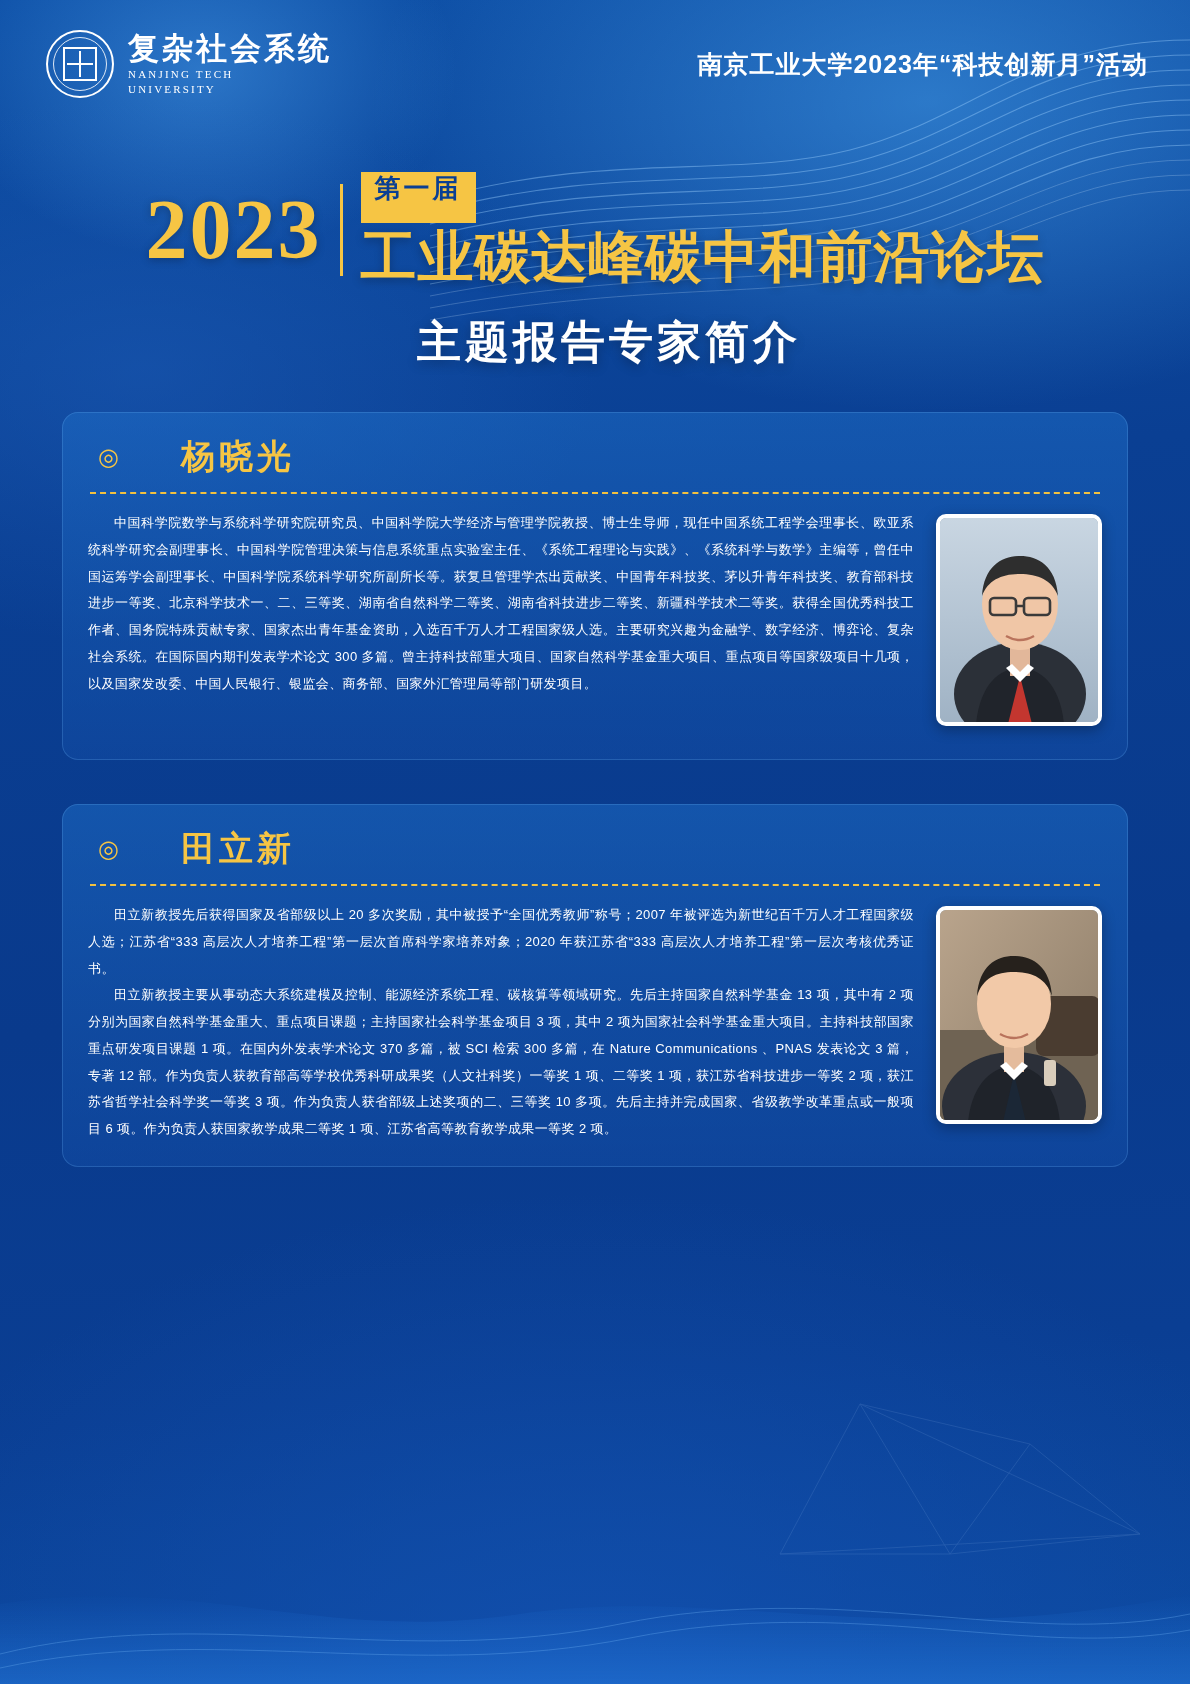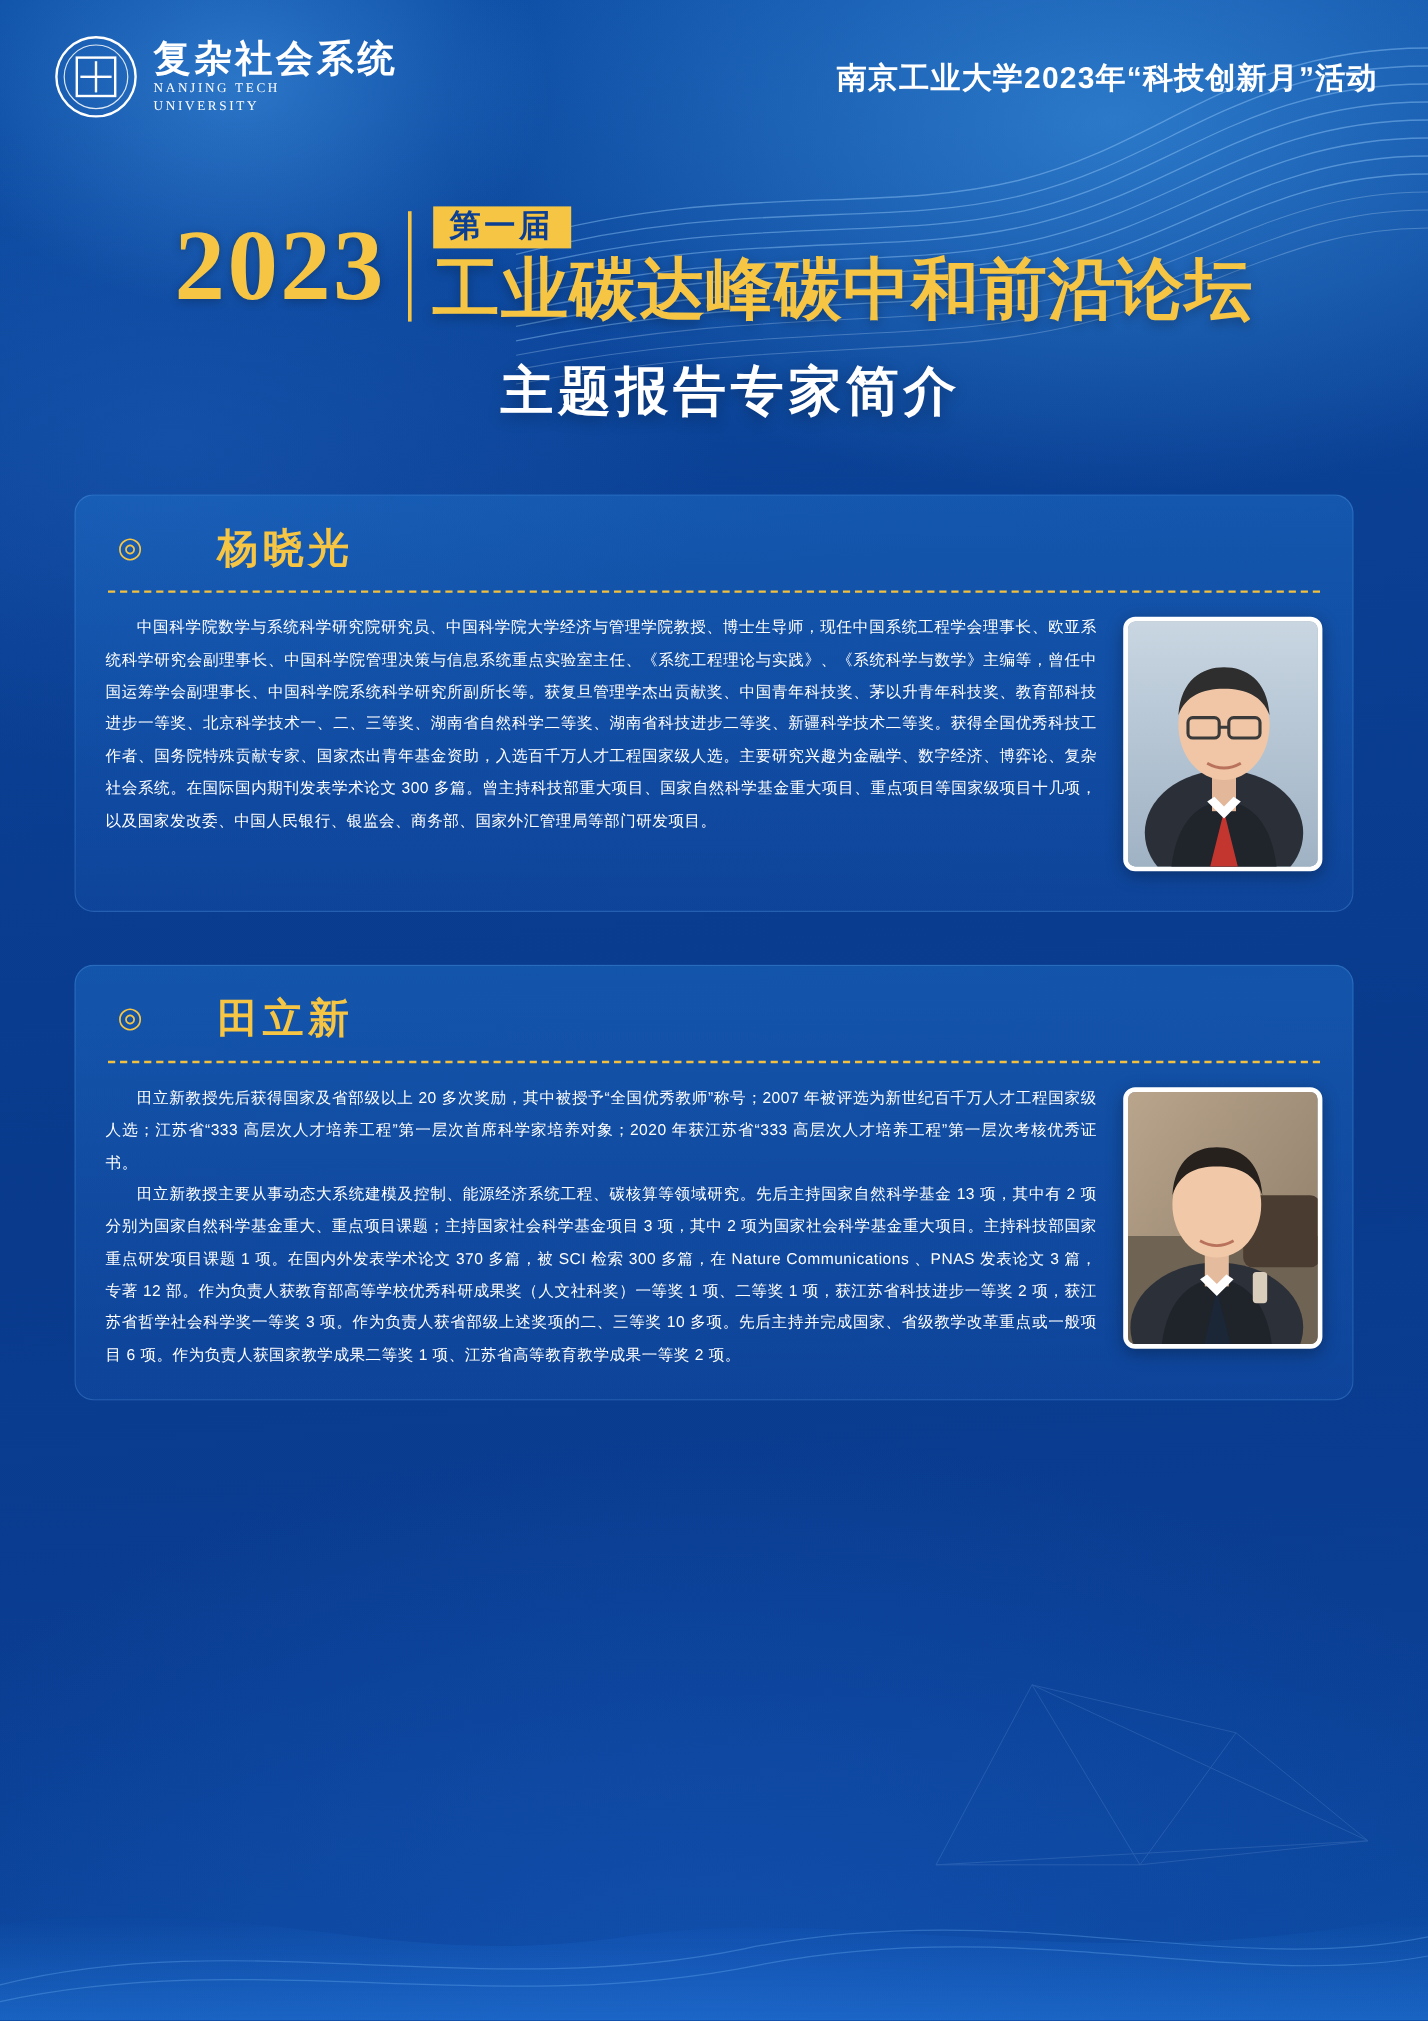--- a/index.html
+++ b/index.html
@@ -156,21 +156,21 @@
   .title-stack {
     text-align: left;
   }
   .sub-ordinal {
     display: inline-block;
     background: #f6c544;
     color: #0a3f93;
     font-size: 26px;
     font-weight: bold;
     letter-spacing: 3px;
-    padding: 2px 14px 4px;
+    padding: 2px 14px 20px;
     line-height: 1.1;
   }
   .main-title {
     color: #f6c544;
     font-size: 56px;
     font-weight: bold;
     letter-spacing: 1px;
     line-height: 1.08;
     margin-top: 4px;
     text-shadow: 0 3px 10px rgba(0,0,0,0.28);

